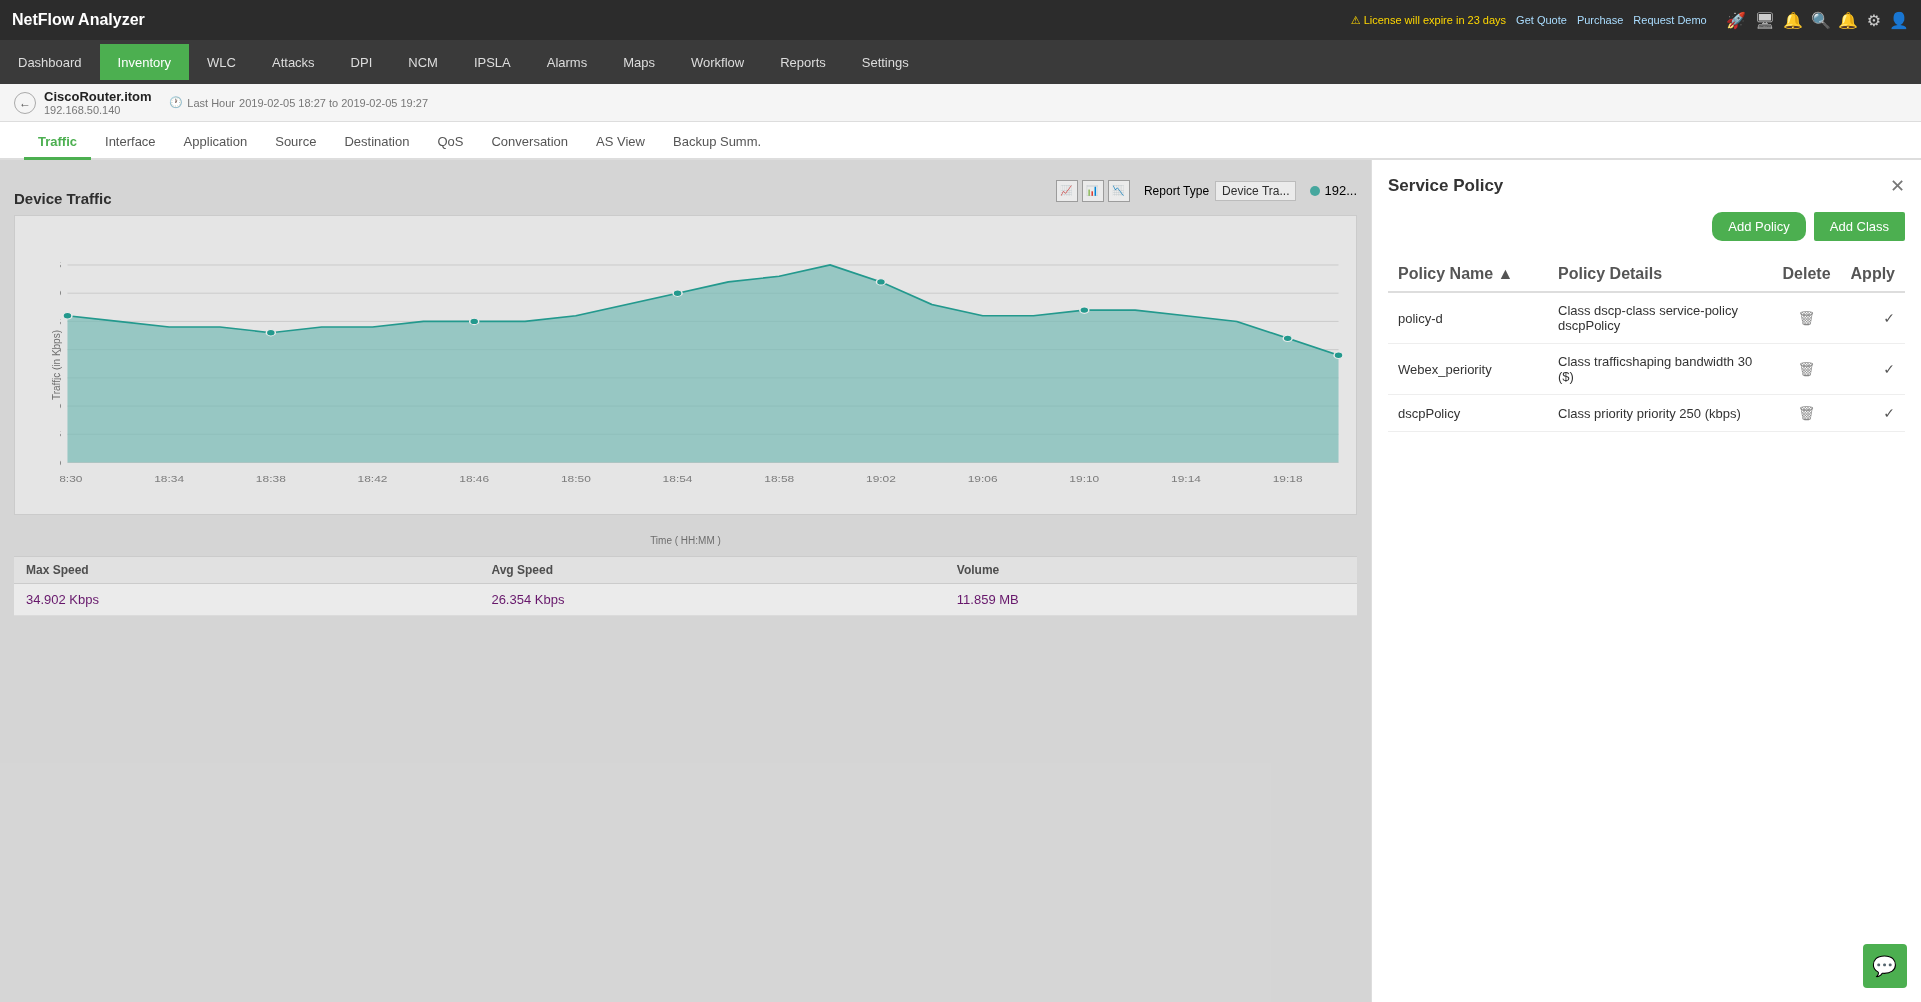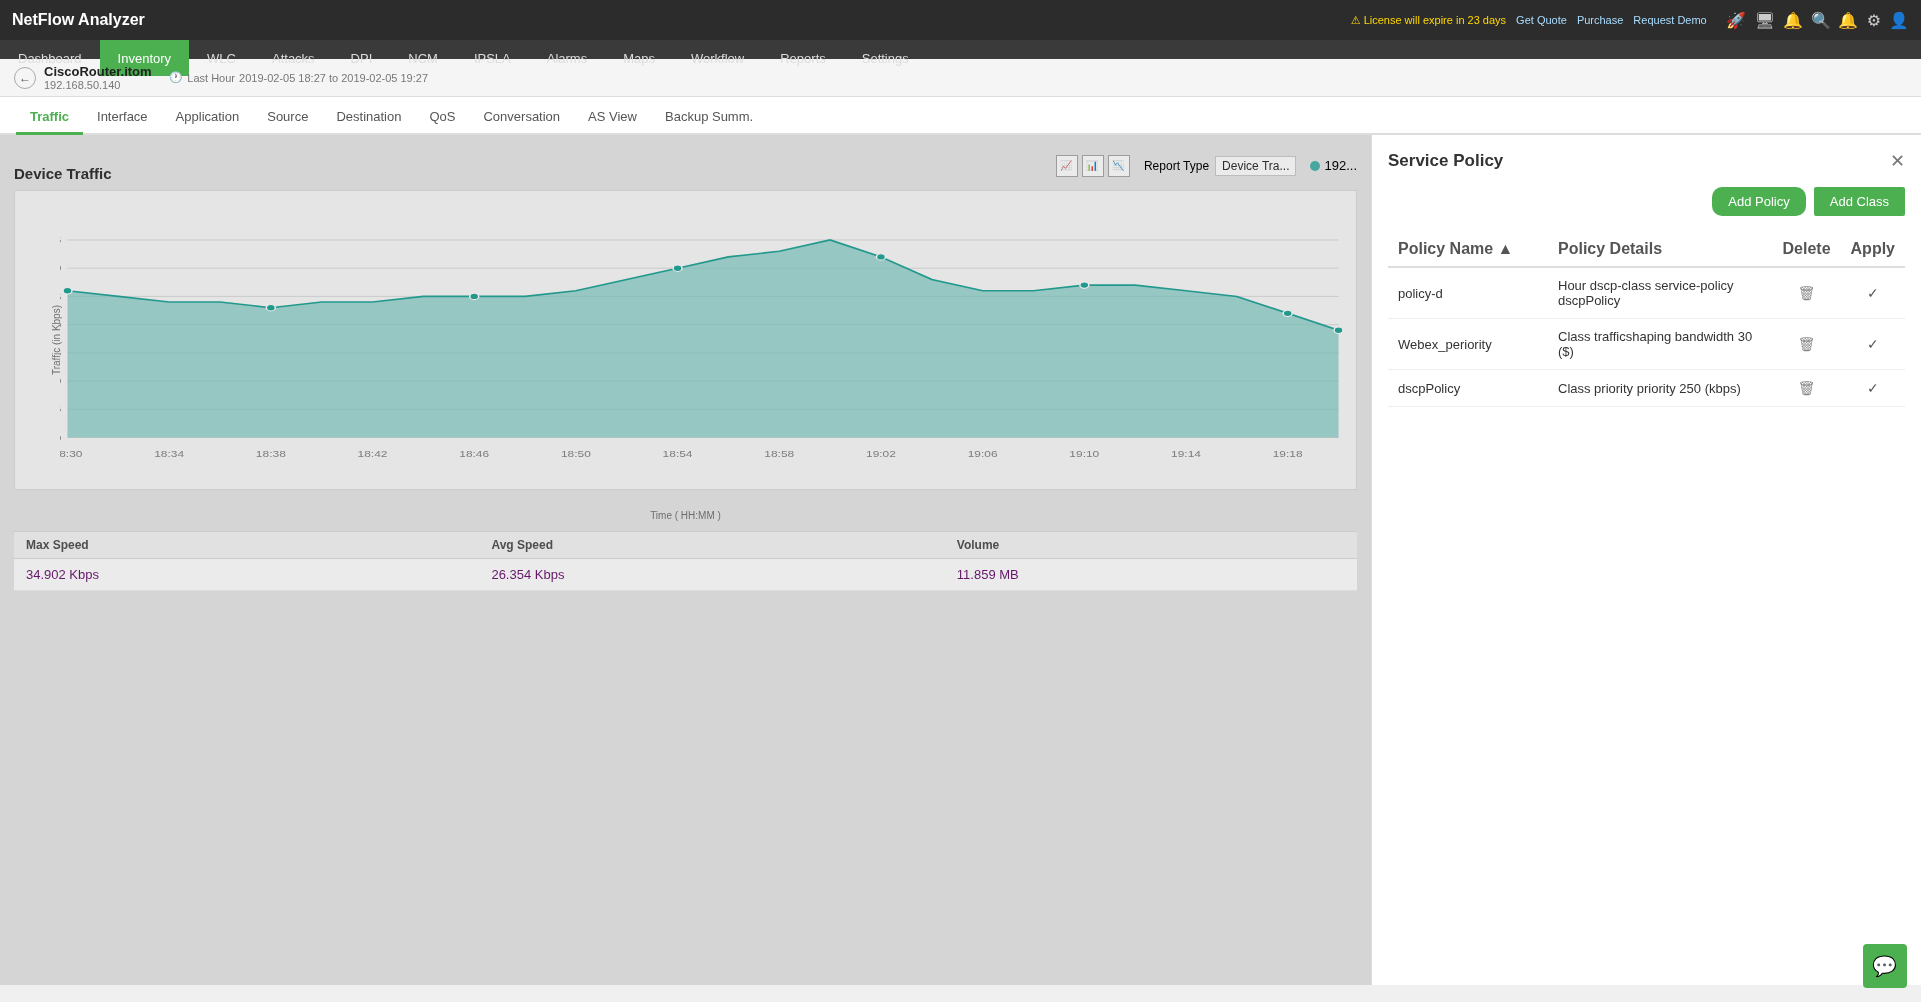--- a/index.html
+++ b/index.html
@@ -11,22 +11,22 @@
       background: #2c2c2c; color: #ccc; height: 40px; padding: 0 12px;
     }
     .top-bar .app-title { color: #fff; font-size: 16px; font-weight: bold; }
     .top-bar .top-right { display: flex; align-items: center; gap: 10px; font-size: 11px; }
     .top-bar .license-info { color: #ffd700; }
     .top-bar .top-icons { display: flex; gap: 8px; align-items: center; margin-left: 10px; }
     .top-bar .top-icons span { color: #ccc; font-size: 16px; cursor: pointer; }
 
     
     .nav-bar {
-      display: flex; align-items: flex-start;
-      background: #3a3a3a; height: 19px;
+      display: flex; align-items: center;
+      background: #3a3a3a; height: 44px;
     }
     .nav-bar .nav-item {
       padding: 0 18px; height: 36px; display: flex; align-items: center;
       color: #ddd; cursor: pointer; font-size: 13px;
     }
     .nav-bar .nav-item.active { background: #4caf50; color: #fff; }
 
     
     .breadcrumb-bar {
       display: flex; align-items: center; gap: 8px;
@@ -38,21 +38,21 @@
       display: flex; align-items: center; justify-content: center;
       cursor: pointer; font-size: 12px; color: #555;
     }
     .breadcrumb-bar .device-name { font-weight: bold; font-size: 13px; color: #222; }
     .breadcrumb-bar .device-ip { font-size: 11px; color: #777; }
     .breadcrumb-bar .time-info { display: flex; align-items: center; gap: 4px; font-size: 11px; color: #777; margin-left: 10px; }
 
     
     .tabs-bar {
       display: flex; align-items: flex-end;
-      background: #fff; border-bottom: 2px solid #ddd; padding: 0 16px;
+      background: #fff; border-bottom: 2px solid #ddd; padding: 0 24px;
       height: 38px;
     }
     .tabs-bar .tab {
       padding: 8px 14px; cursor: pointer; color: #555; font-size: 13px;
       border-bottom: 3px solid transparent; margin-bottom: -2px;
     }
     .tabs-bar .tab.active { color: #4caf50; border-bottom-color: #4caf50; font-weight: bold; }
 
     
     .main-content {
@@ -134,21 +134,21 @@
       text-align: left; padding: 8px 10px; border-bottom: 2px solid #ddd;
       color: #555; font-weight: 600; font-size: 16px;
     }
     .policy-table td {
       padding: 10px 10px; border-bottom: 1px solid #eee; color: #333;
       vertical-align: middle;
     }
     .policy-table .col-name { width: 160px; }
     .policy-table .col-details { }
     .policy-table .col-delete { width: 50px; text-align: center; }
-    .policy-table .col-apply { width: 50px; text-align: center; }
+    .policy-table .col-apply { width: 50px; text-align: right; }
     .delete-icon { cursor: pointer; color: #888; font-size: 14px; }
     .apply-icon { cursor: pointer; color: #555; font-size: 14px; }
 
     
     .chat-btn {
       position: fixed; bottom: 14px; right: 14px;
       background: #4caf50; color: #fff; width: 44px; height: 44px;
       border-radius: 4px; display: flex; align-items: center; justify-content: center;
       cursor: pointer; font-size: 20px; z-index: 999;
     }
@@ -326,21 +326,21 @@
         <tr>
           <th class="col-name">Policy Name ▲</th>
           <th class="col-details">Policy Details</th>
           <th class="col-delete">Delete</th>
           <th class="col-apply">Apply</th>
         </tr>
       </thead>
       <tbody id="policy-tbody">
           <tr>
             <td>policy-d</td>
-            <td>Hour dscp-class service-policy dscpPolicy</td>
+            <td>Class dscp-class service-policy dscpPolicy</td>
             <td class="col-delete"><span class="delete-icon">🗑</span></td>
             <td class="col-apply"><span class="apply-icon">✓</span></td>
           </tr>
           <tr>
             <td>Webex_periority</td>
             <td>Class trafficshaping bandwidth 30 ($)</td>
             <td class="col-delete"><span class="delete-icon">🗑</span></td>
             <td class="col-apply"><span class="apply-icon">✓</span></td>
           </tr>
           <tr>

